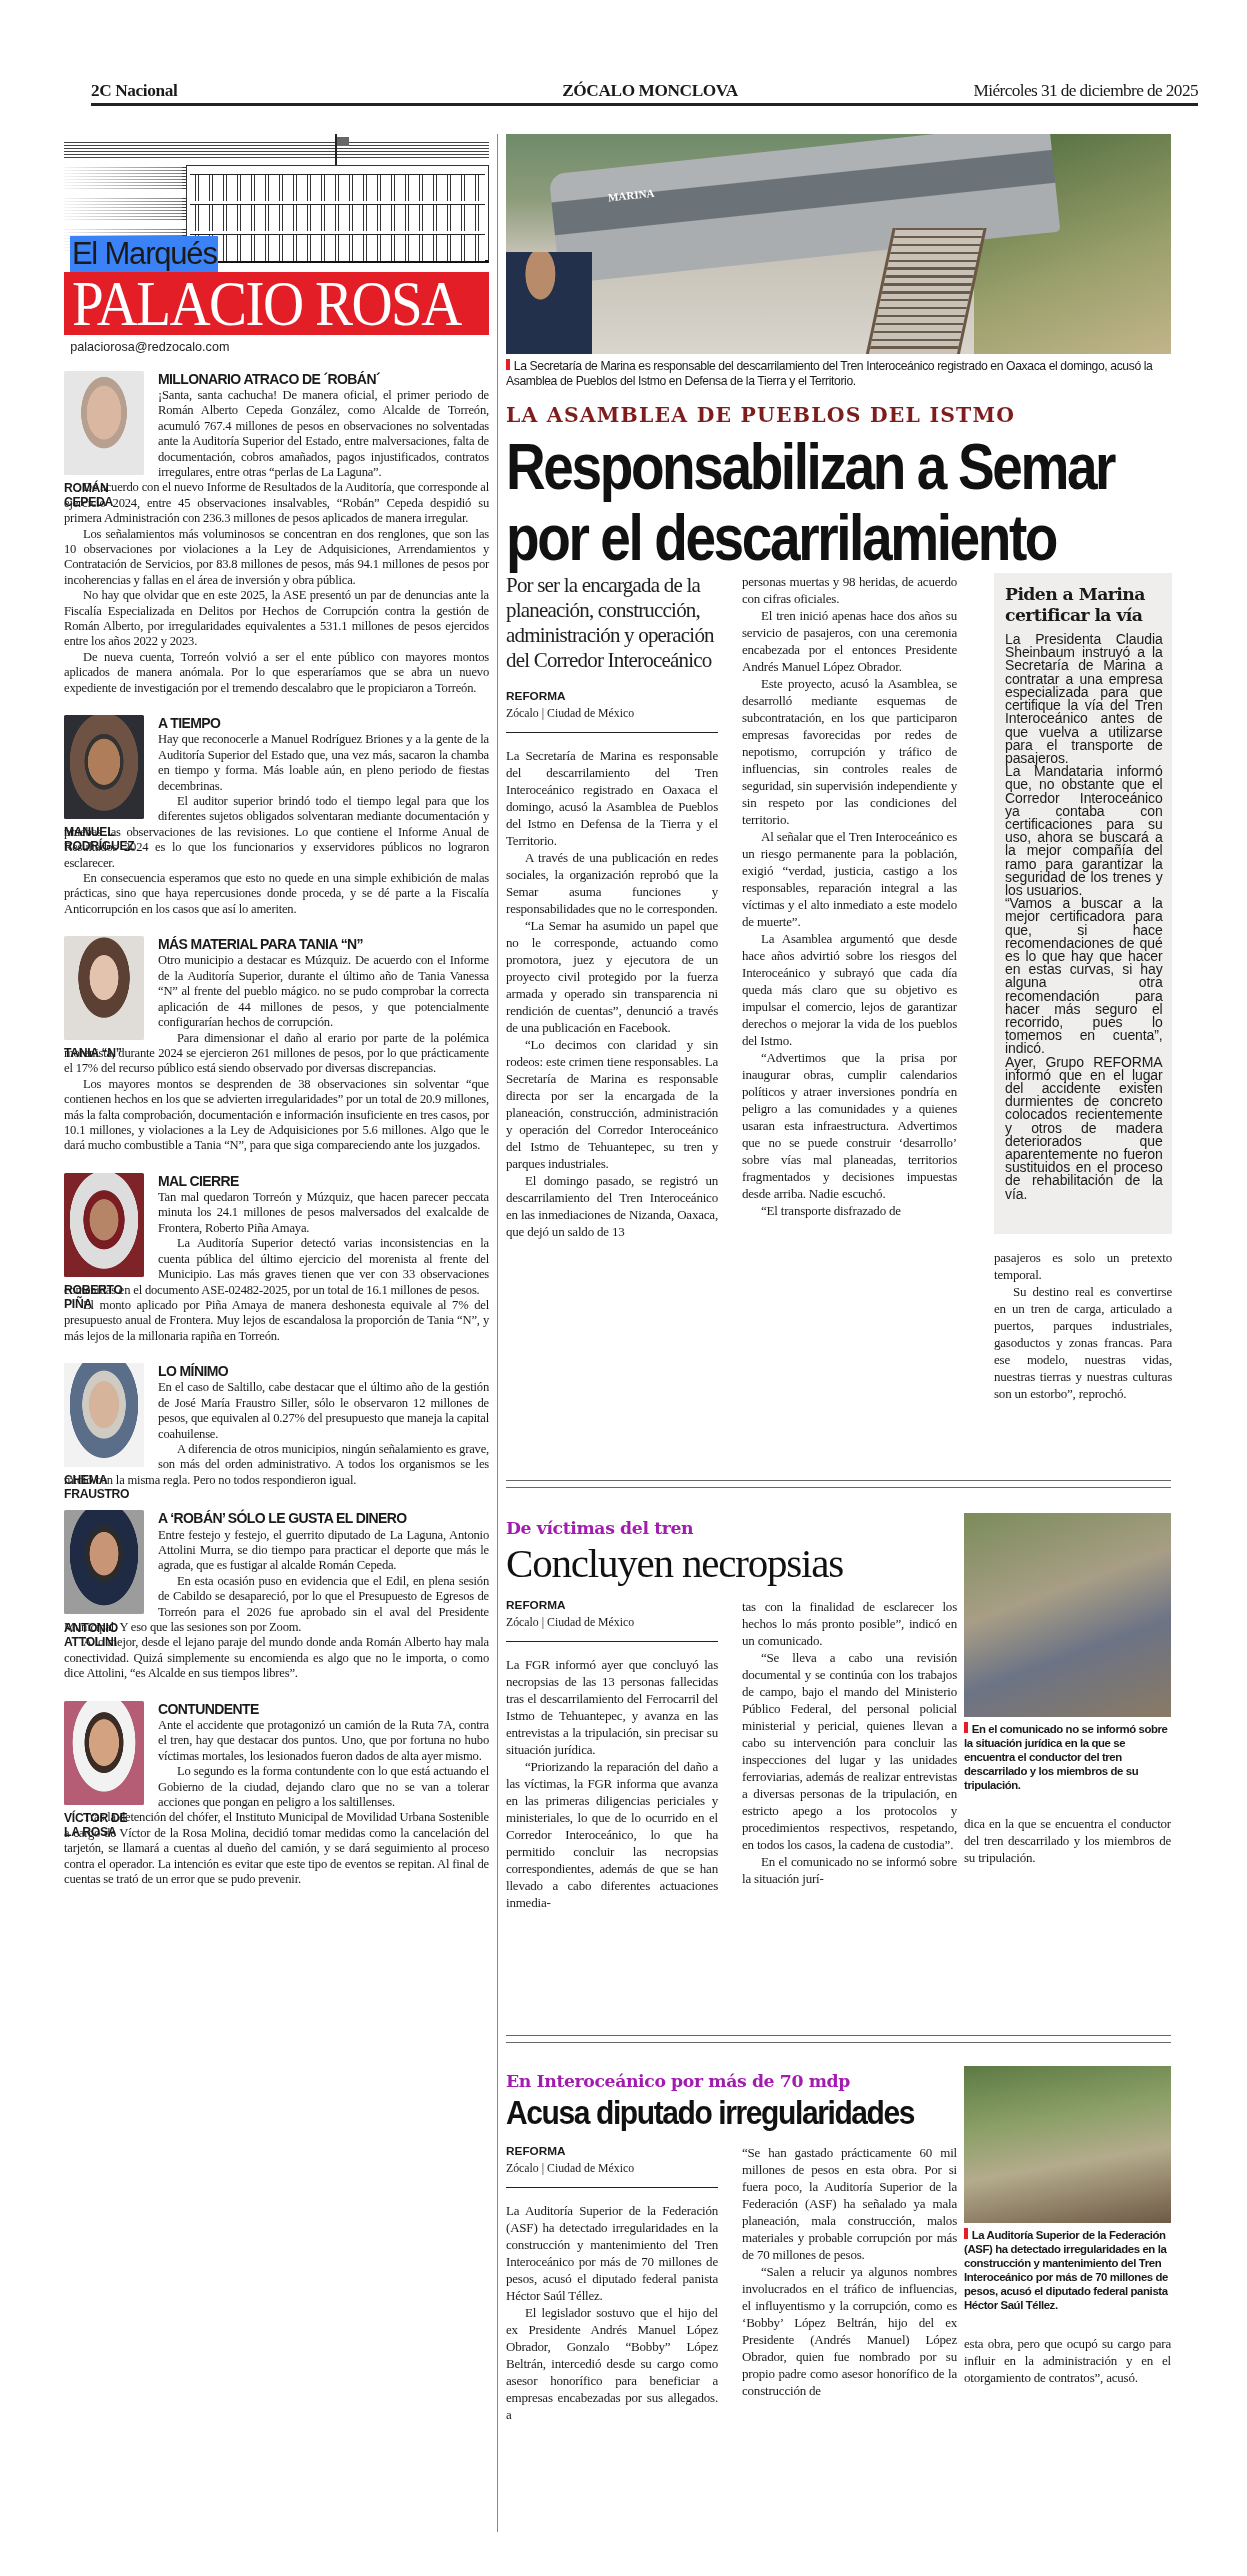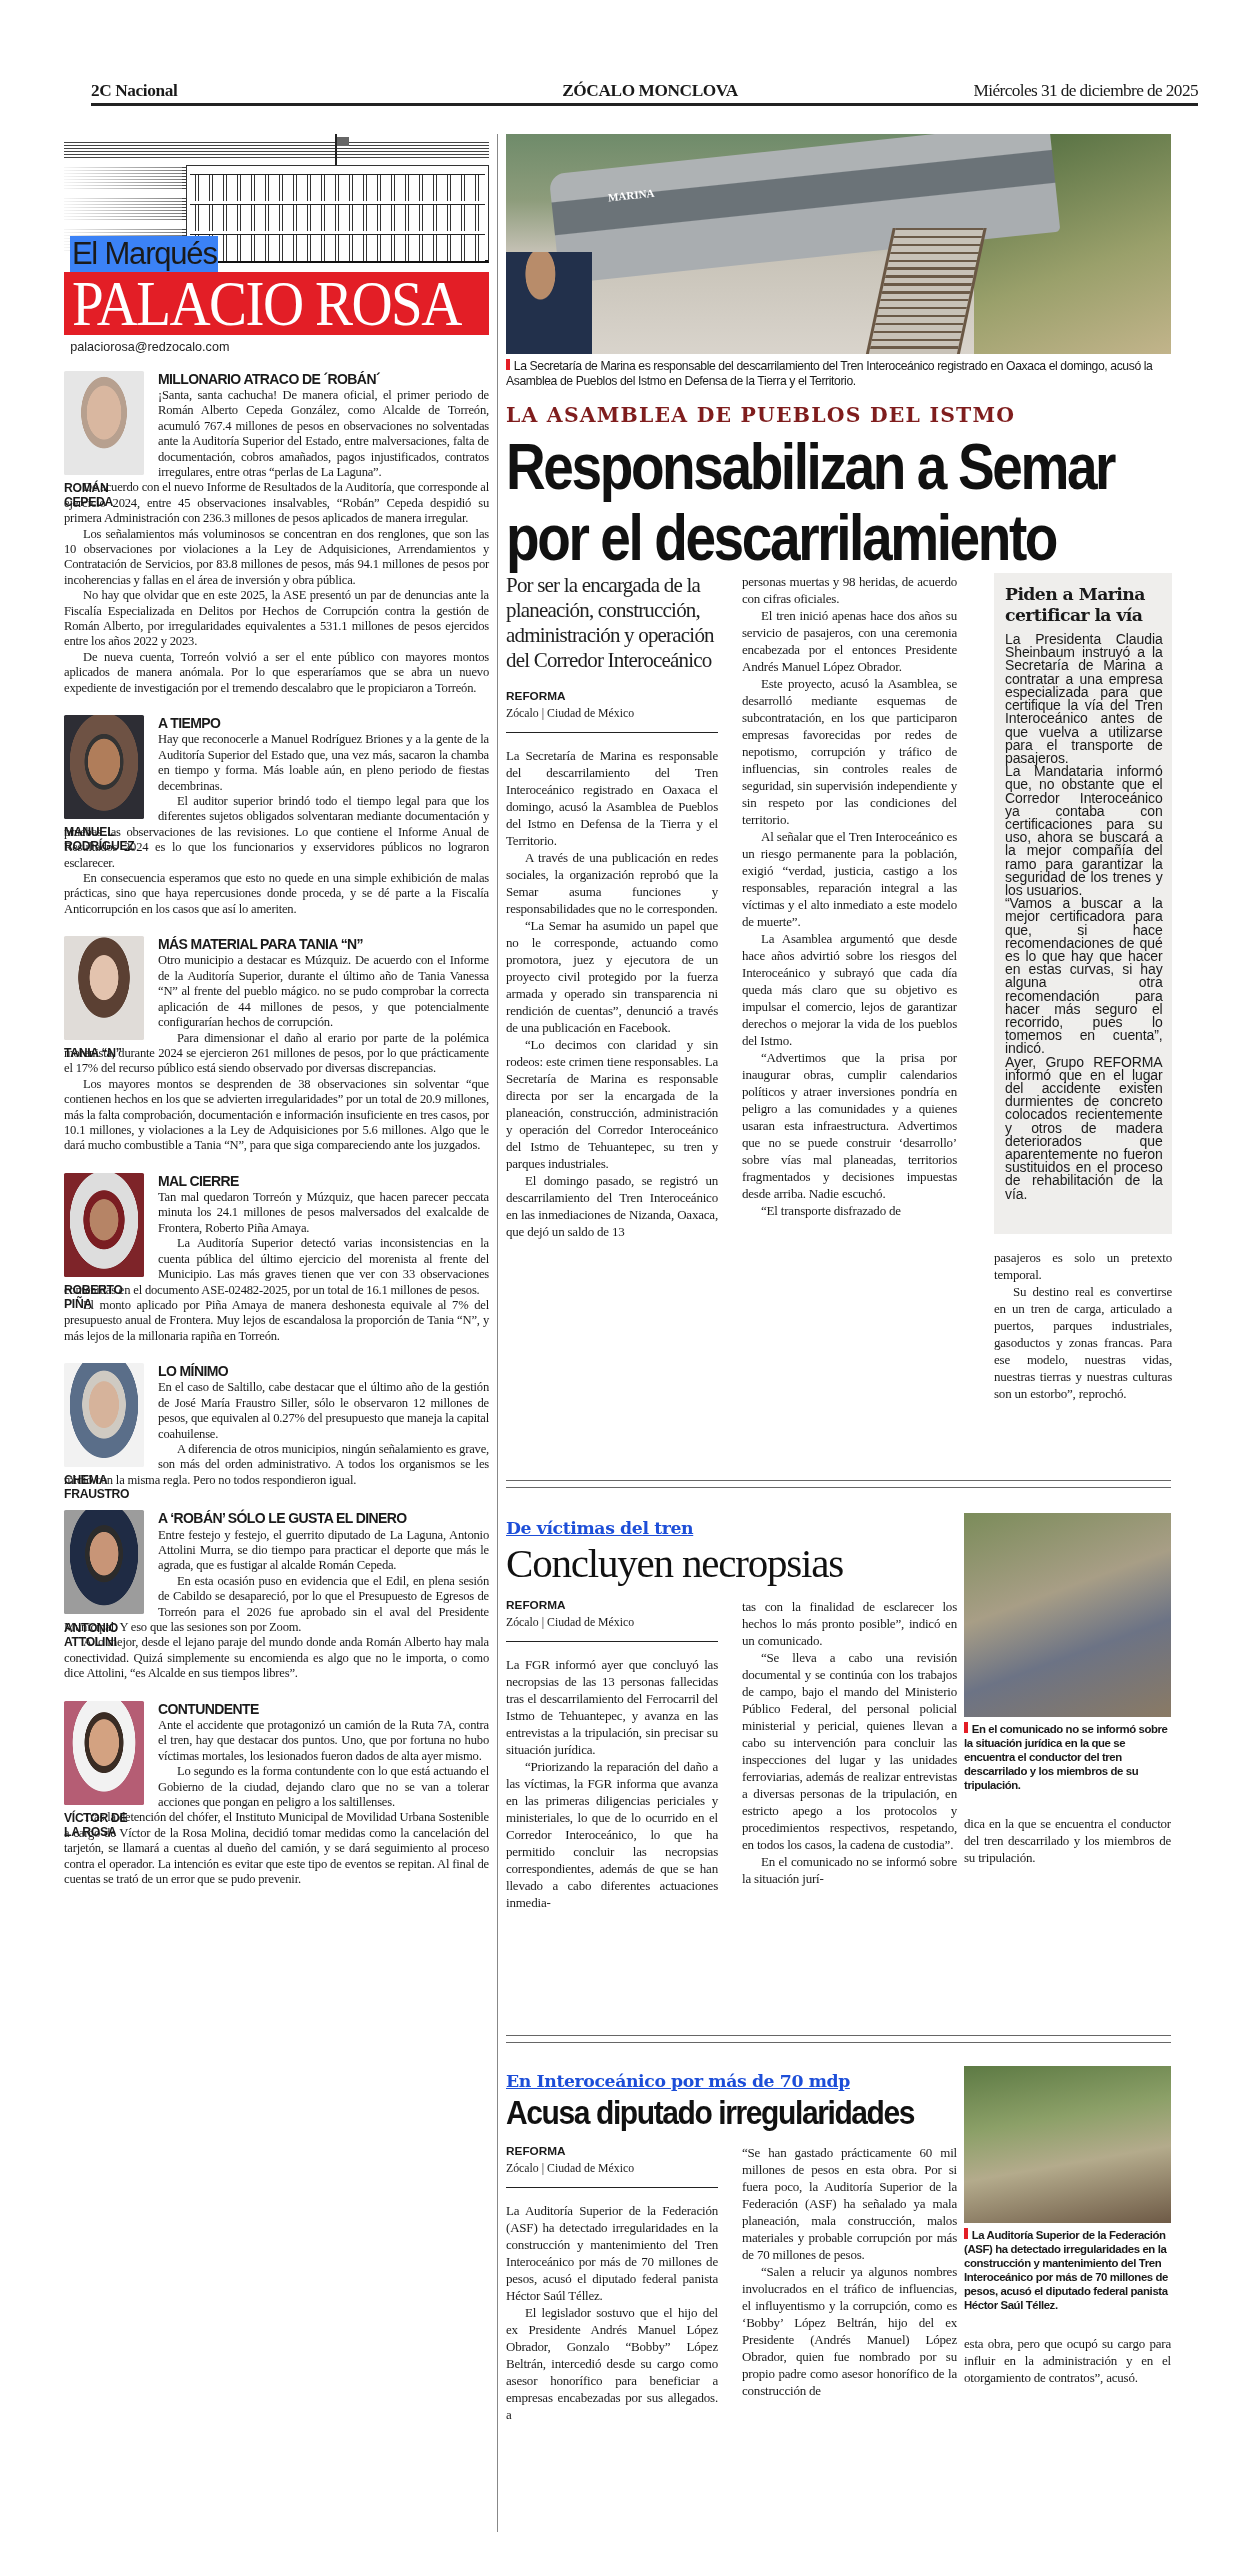--- a/index.html
+++ b/index.html
@@ -74,21 +74,21 @@
   .byline .place { font-family: "Liberation Serif", serif; font-size: 11.8px; margin-top: 3.1px; }
 
   #sidebar-box { position: absolute; left: 488px; top: 0; width: 178px; height: 661px; background: #efeeec; padding: 11px 9.4px 11px 11px; }
   #sidebar-box h4 { font-family: "DejaVu Serif", serif; font-weight: bold; font-size: 17.3px; line-height: 20.4px; letter-spacing: -0.6px; }
   #sidebar-box p { font-family: "Liberation Sans", sans-serif; font-size: 14px; line-height: 13.2px; margin-top: 0; text-align: justify; letter-spacing: -0.1px; }
   #sidebar-box p:first-of-type { margin-top: 7.9px; }
 
   .sep-double { height: 7.9px; border-top: 1.6px solid #666; border-bottom: 1.6px solid #666; }
 
   .story2 { position: absolute; left: 0; width: 665px; }
-  .story2 .kicker { font-family: "DejaVu Serif", serif; font-weight: bold; font-size: 17.3px; color: #1d4ed8; letter-spacing: -0.4px; text-decoration: underline; }
+  .story2 .kicker { font-family: "DejaVu Serif", serif; font-weight: bold; font-size: 17.3px; color: #a21caf; letter-spacing: -0.4px; }
   .story2 .headline-serif { font-family: "Liberation Serif", serif; font-size: 41px; line-height: 44px; letter-spacing: -1.2px; margin-top: 3.1px; color: #111; }
   .story2 .headline-cond { font-family: "Liberation Sans", sans-serif; font-weight: bold; font-size: 30px; line-height: 33px; letter-spacing: -1.4px; margin-top: 3.1px; color: #111; transform: scaleY(1.1); transform-origin: top left; }
   .story2 .side-photo { position: absolute; left: 458px; width: 207px; }
   .story2 .side-photo .img { width: 207px; height: 204px; }
   .story2 .side-photo .photo-caption { font-weight: bold; font-size: 11.4px; line-height: 14px; }
 </style>
 </head>
 <body>
 
 <div id="page-header">

